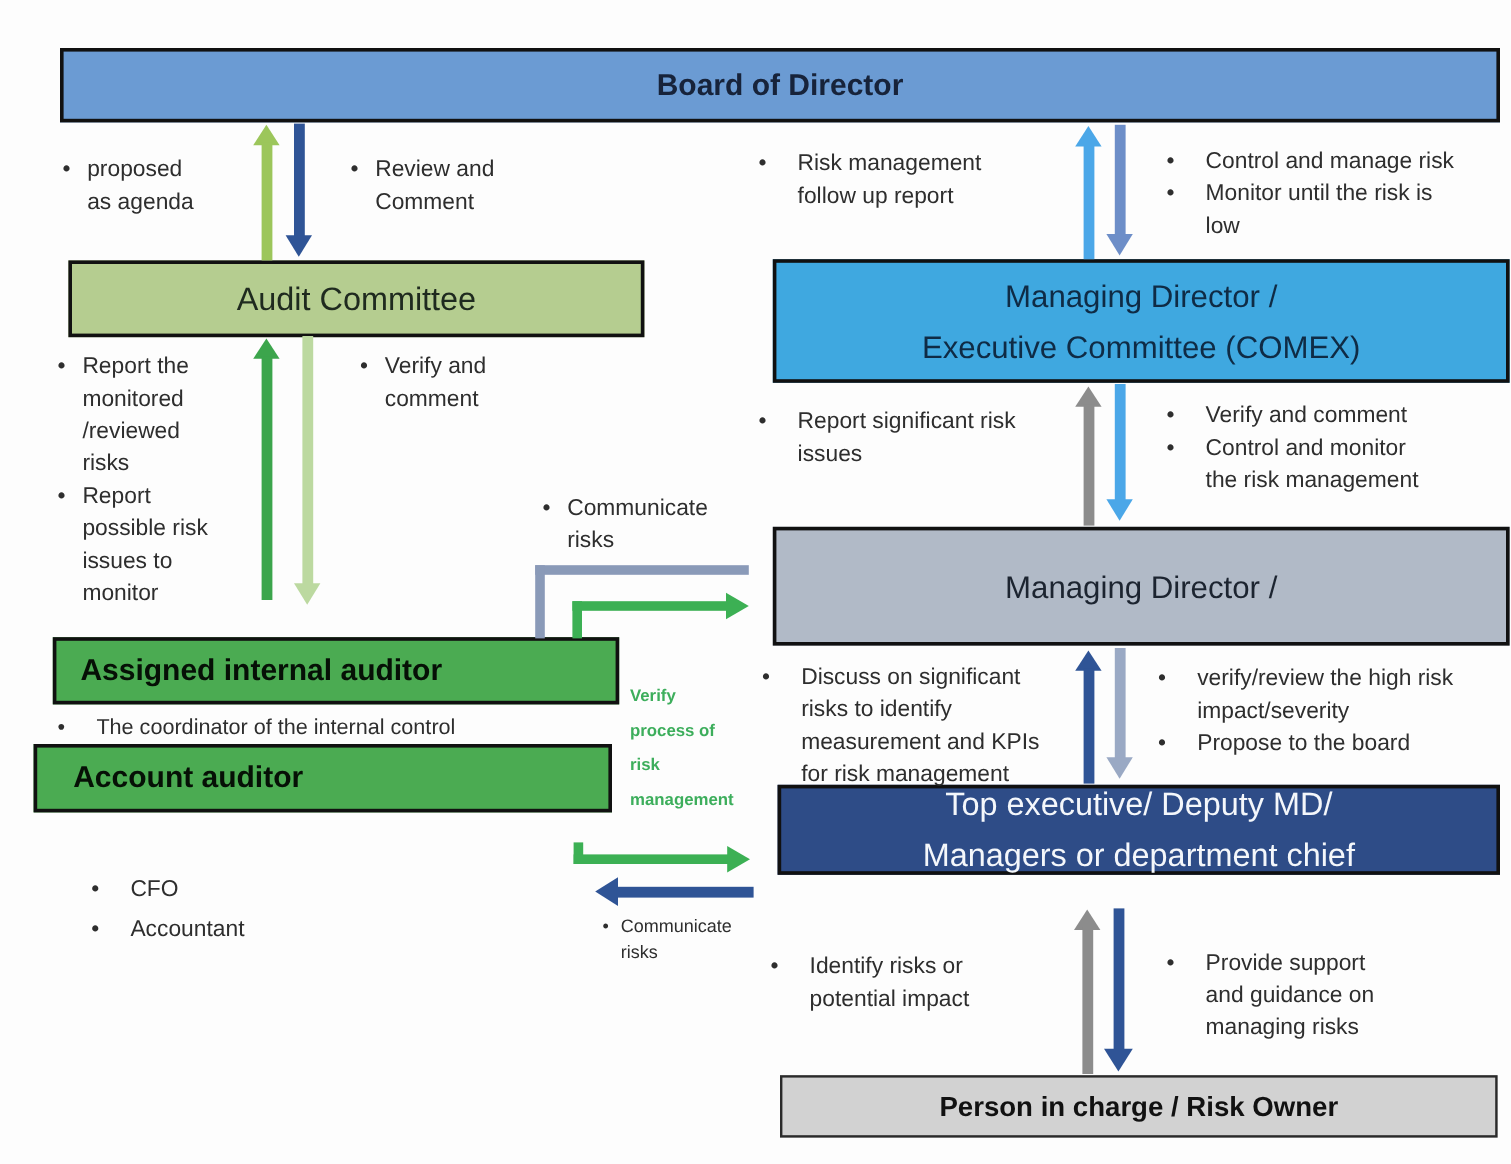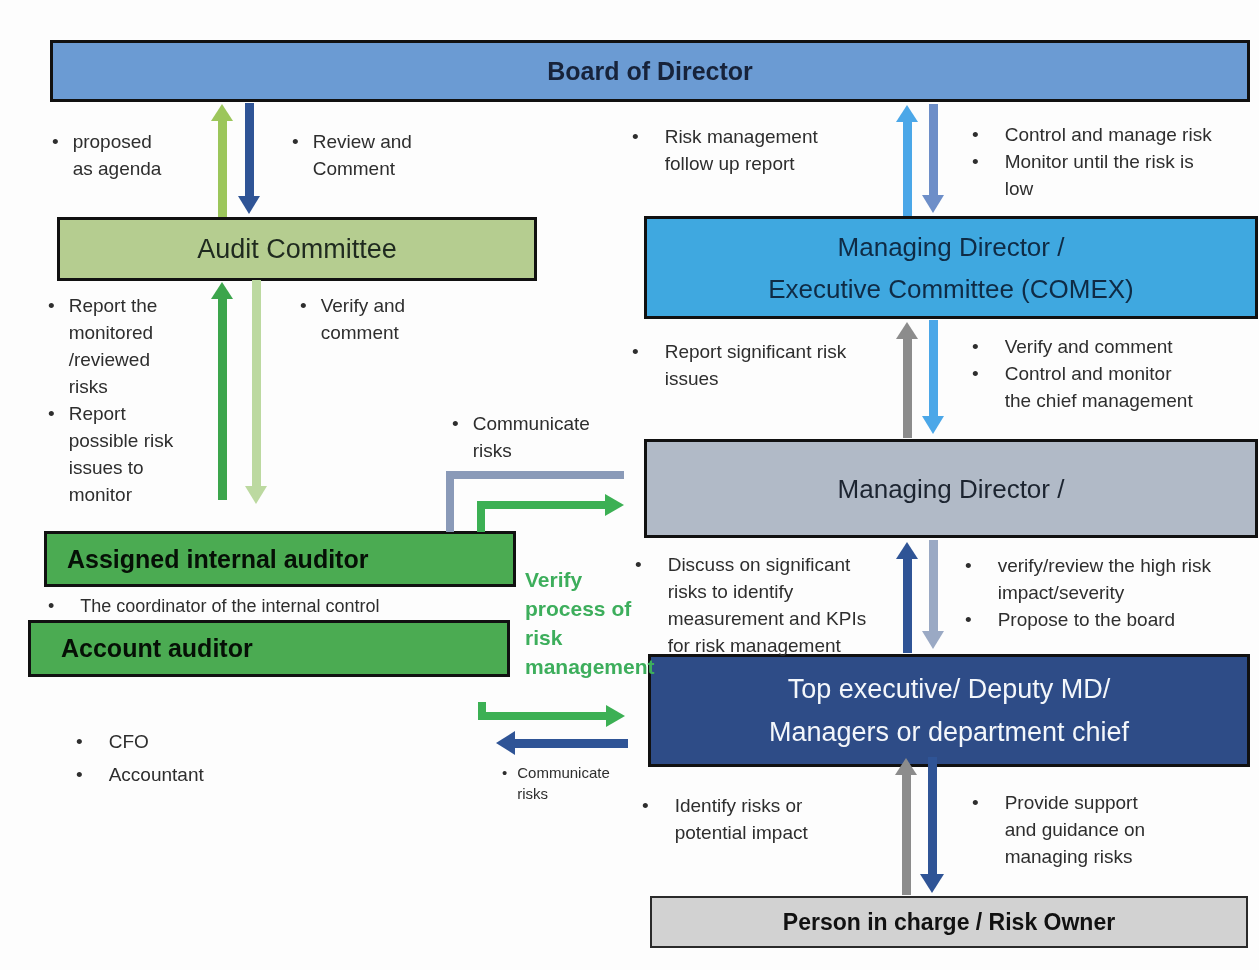--- a/index.html
+++ b/index.html
@@ -26,21 +26,21 @@
   .box-person{background:#d2d2d2;border-width:2px;border-color:#2a2a2a;}
   .box-person .l{font-size:23px;font-weight:700;color:#111;}
   
   .ann{position:absolute;font-size:19px;line-height:27px;}
   .bi{display:flex;align-items:flex-start;}
   .bi .dot{flex:0 0 auto;margin-right:14px;}
   .bi.wgap .dot{margin-right:26px;}
   .bi .bt{white-space:pre-line;}
   .ann.small{font-size:15px;line-height:21px;}
   .ann.small .dot{margin-right:10px;}
-  .verify-label{position:absolute;font-size:21px;line-height:29px;font-weight:700;color:#3dae5c;white-space:pre-line;}
+  .verify-label{position:absolute;font-size:14px;line-height:29px;font-weight:700;color:#3dae5c;white-space:pre-line;}
   
   .shaft{position:absolute;}
   .head{position:absolute;width:0;height:0;}
   .c-yg{background:#9cc65b;}      .h-yg{border-left:11px solid transparent;border-right:11px solid transparent;border-bottom:17px solid #9cc65b;}
   .c-navy{background:#2f5496;}    .h-navy-d{border-left:11px solid transparent;border-right:11px solid transparent;border-top:18px solid #2f5496;}
   .c-dg{background:#3ca54c;}      .h-dg{border-left:11px solid transparent;border-right:11px solid transparent;border-bottom:17px solid #3ca54c;}
   .c-pg{background:#bcd9a0;}      .h-pg{border-left:11px solid transparent;border-right:11px solid transparent;border-top:18px solid #bcd9a0;}
   .c-lb{background:#4ba7e8;}      .h-lb-u{border-left:11px solid transparent;border-right:11px solid transparent;border-bottom:17px solid #4ba7e8;}
                                   .h-lb-d{border-left:11px solid transparent;border-right:11px solid transparent;border-top:18px solid #4ba7e8;}
   .c-sb{background:#6d8ec8;}      .h-sb{border-left:11px solid transparent;border-right:11px solid transparent;border-top:18px solid #6d8ec8;}
@@ -73,21 +73,21 @@
 
   <div class="box box-comex center" style="left:624px;top:216px;width:614px;height:103px;">
     <span class="l">Managing Director /</span>
     <span class="l">Executive Committee (COMEX)</span>
   </div>
 
   <div class="box box-rmc center" style="left:624px;top:439px;width:614px;height:99px;">
     <span class="l">Managing Director /</span>
   </div>
 
-  <div class="box box-top center" style="left:628px;top:654px;width:602px;height:113px;">
+  <div class="box box-top center" style="left:628px;top:654px;width:602px;height:75px;">
     <span class="l">Top executive/ Deputy MD/</span>
     <span class="l">Managers or department chief</span>
   </div>
 
   <div class="box box-person center" style="left:630px;top:896px;width:598px;height:52px;">
     <span class="l">Person in charge / Risk Owner</span>
   </div>
 
   <div>
     <i class="head h-yg" style="left:211px;top:104px;"></i>
@@ -232,21 +232,21 @@
   </div>
 
   <div class="ann" style="left:972px;top:333px;width:270px;">
     <div class="bi wgap">
         <span class="dot">•</span>
         <span class="bt">Verify and comment</span>
       </div>
     <div class="bi wgap">
         <span class="dot">•</span>
         <span class="bt">Control and monitor
-the chief management</span>
+the risk management</span>
       </div>
   </div>
 
   <div class="ann" style="left:452px;top:410px;width:170px;">
     <div class="bi">
         <span class="dot">•</span>
         <span class="bt">Communicate
 risks</span>
       </div>
   </div>

